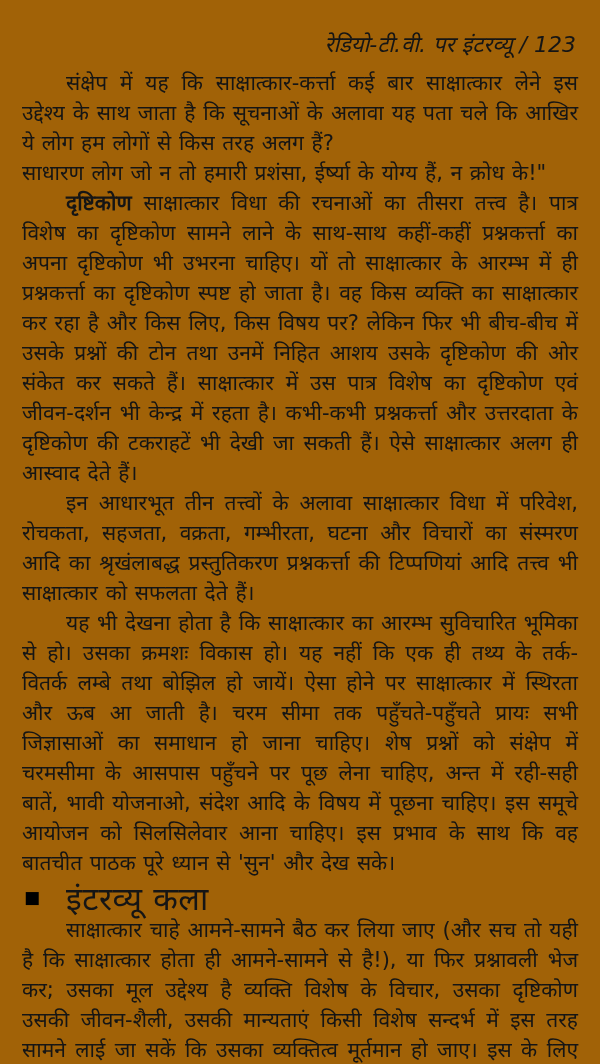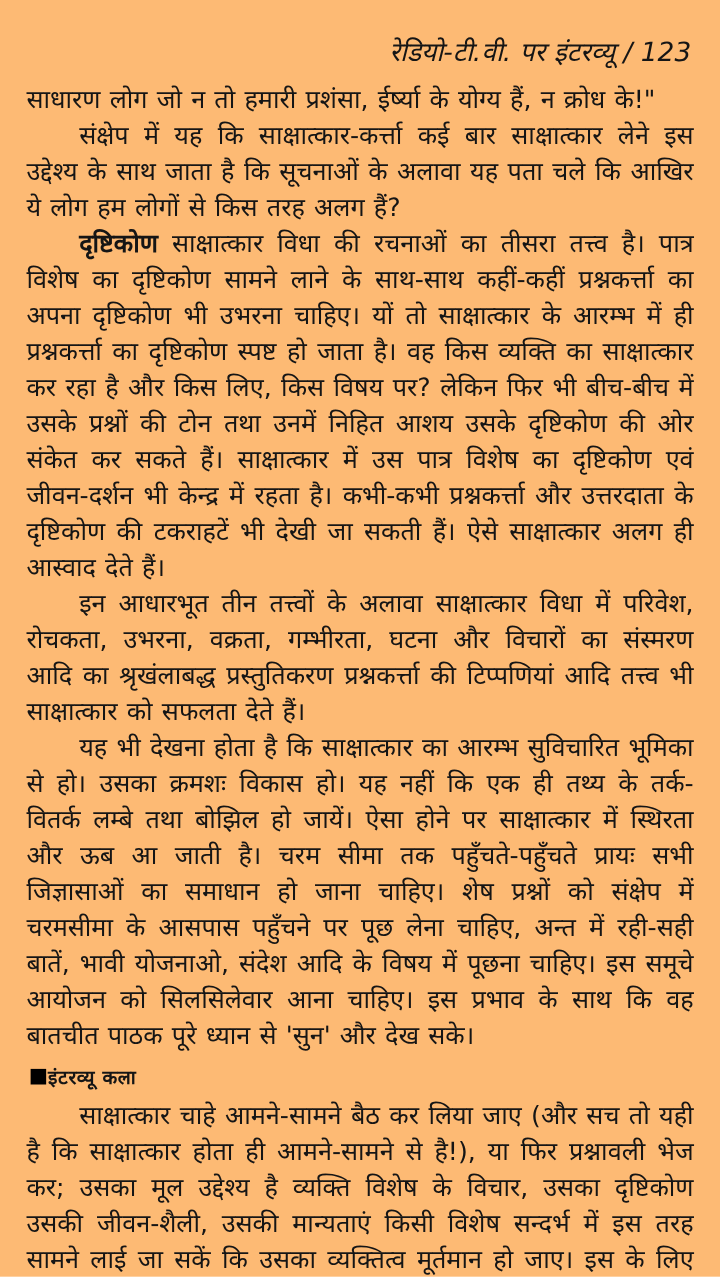--- a/index.html
+++ b/index.html
@@ -11,21 +11,21 @@
     height: 1064px;
     background: #ffffff;
     overflow: hidden;
     font-family: "DejaVu Sans", sans-serif;
   }
   .page {
     box-sizing: border-box;
     width: 600px;
     height: 1064px;
     padding: 28px 22px 0 22px;
-    background: #fdba74;
+    background: #a16207;
     color: #151515;
   }
   .running-header {
     text-align: right;
     font-style: italic;
     font-size: 22px;
     line-height: 34px;
     height: 34px;
     margin-bottom: 6px;
     padding-right: 2px;
@@ -53,42 +53,43 @@
     margin: 1px 0 0 0;
   }
   .bullet-icon {
     display: inline-block;
     font-size: 17px;
     line-height: 1;
     color: #000;
     margin-left: 2px;
   }
   .heading-label {
-    font-weight: bold;
-    font-size: 16px;
+    font-weight: normal;
+    font-size: 32px;
+    margin-left: 26px;
     letter-spacing: 0.5px;
   }
 </style>
 </head>
 <body>
 
 <div class="page">
 
   <div class="running-header">
     <span>रेडियो-टी.वी. पर इंटरव्यू / 123</span>
   </div>
 
+  <p class="body-par">संक्षेप में यह कि साक्षात्कार-कर्त्ता कई बार साक्षात्कार लेने इस उद्देश्य के साथ जाता है कि सूचनाओं के अलावा यह पता चले कि आखिर ये लोग हम लोगों से किस तरह अलग हैं?</p>
+
   <p class="body-par no-indent">साधारण लोग जो न तो हमारी प्रशंसा, ईर्ष्या के योग्य हैं, न क्रोध के!"</p>
-
-  <p class="body-par">संक्षेप में यह कि साक्षात्कार-कर्त्ता कई बार साक्षात्कार लेने इस उद्देश्य के साथ जाता है कि सूचनाओं के अलावा यह पता चले कि आखिर ये लोग हम लोगों से किस तरह अलग हैं?</p>
 
 
   <p class="body-par"><b class="lead">दृष्टिकोण</b> <span>साक्षात्कार विधा की रचनाओं का तीसरा तत्त्व है। पात्र विशेष का दृष्टिकोण सामने लाने के साथ-साथ कहीं-कहीं प्रश्नकर्त्ता का अपना दृष्टिकोण भी उभरना चाहिए। यों तो साक्षात्कार के आरम्भ में ही प्रश्नकर्त्ता का दृष्टिकोण स्पष्ट हो जाता है। वह किस व्यक्ति का साक्षात्कार कर रहा है और किस लिए, किस विषय पर? लेकिन फिर भी बीच-बीच में उसके प्रश्नों की टोन तथा उनमें निहित आशय उसके दृष्टिकोण की ओर संकेत कर सकते हैं। साक्षात्कार में उस पात्र विशेष का दृष्टिकोण एवं जीवन-दर्शन भी केन्द्र में रहता है। कभी-कभी प्रश्नकर्त्ता और उत्तरदाता के दृष्टिकोण की टकराहटें भी देखी जा सकती हैं। ऐसे साक्षात्कार अलग ही आस्वाद देते हैं।</span></p>
 
-  <p class="body-par">इन आधारभूत तीन तत्त्वों के अलावा साक्षात्कार विधा में परिवेश, रोचकता, उभरना, वक्रता, गम्भीरता, घटना और विचारों का संस्मरण आदि का श्रृखंलाबद्ध प्रस्तुतिकरण प्रश्नकर्त्ता की टिप्पणियां आदि तत्त्व भी साक्षात्कार को सफलता देते हैं।</p>
+  <p class="body-par">इन आधारभूत तीन तत्त्वों के अलावा साक्षात्कार विधा में परिवेश, रोचकता, सहजता, वक्रता, गम्भीरता, घटना और विचारों का संस्मरण आदि का श्रृखंलाबद्ध प्रस्तुतिकरण प्रश्नकर्त्ता की टिप्पणियां आदि तत्त्व भी साक्षात्कार को सफलता देते हैं।</p>
 
   <p class="body-par">यह भी देखना होता है कि साक्षात्कार का आरम्भ सुविचारित भूमिका से हो। उसका क्रमशः विकास हो। यह नहीं कि एक ही तथ्य के तर्क-वितर्क लम्बे तथा बोझिल हो जायें। ऐसा होने पर साक्षात्कार में स्थिरता और ऊब आ जाती है। चरम सीमा तक पहुँचते-पहुँचते प्रायः सभी जिज्ञासाओं का समाधान हो जाना चाहिए। शेष प्रश्नों को संक्षेप में चरमसीमा के आसपास पहुँचने पर पूछ लेना चाहिए, अन्त में रही-सही बातें, भावी योजनाओ, संदेश आदि के विषय में पूछना चाहिए। इस समूचे आयोजन को सिलसिलेवार आना चाहिए। इस प्रभाव के साथ कि वह बातचीत पाठक पूरे ध्यान से 'सुन' और देख सके।</p>
 
   <div class="section-heading">
     <span class="bullet-icon">■</span>
     <span class="heading-label">इंटरव्यू कला</span>
   </div>
 
   <p class="body-par">साक्षात्कार चाहे आमने-सामने बैठ कर लिया जाए (और सच तो यही है कि साक्षात्कार होता ही आमने-सामने से है!), या फिर प्रश्नावली भेज कर; उसका मूल उद्देश्य है व्यक्ति विशेष के विचार, उसका दृष्टिकोण उसकी जीवन-शैली, उसकी मान्यताएं किसी विशेष सन्दर्भ में इस तरह सामने लाई जा सकें कि उसका व्यक्तित्व मूर्तमान हो जाए। इस के लिए स्वयं साक्षात्कारकर्त्ता को इस योग्य होना चाहिए कि वह इस तरह के प्रश्न पूछे जो इस उद्देश्य की पूर्ति का साधन बन सकें। इस प्रकार इस</p>
 

